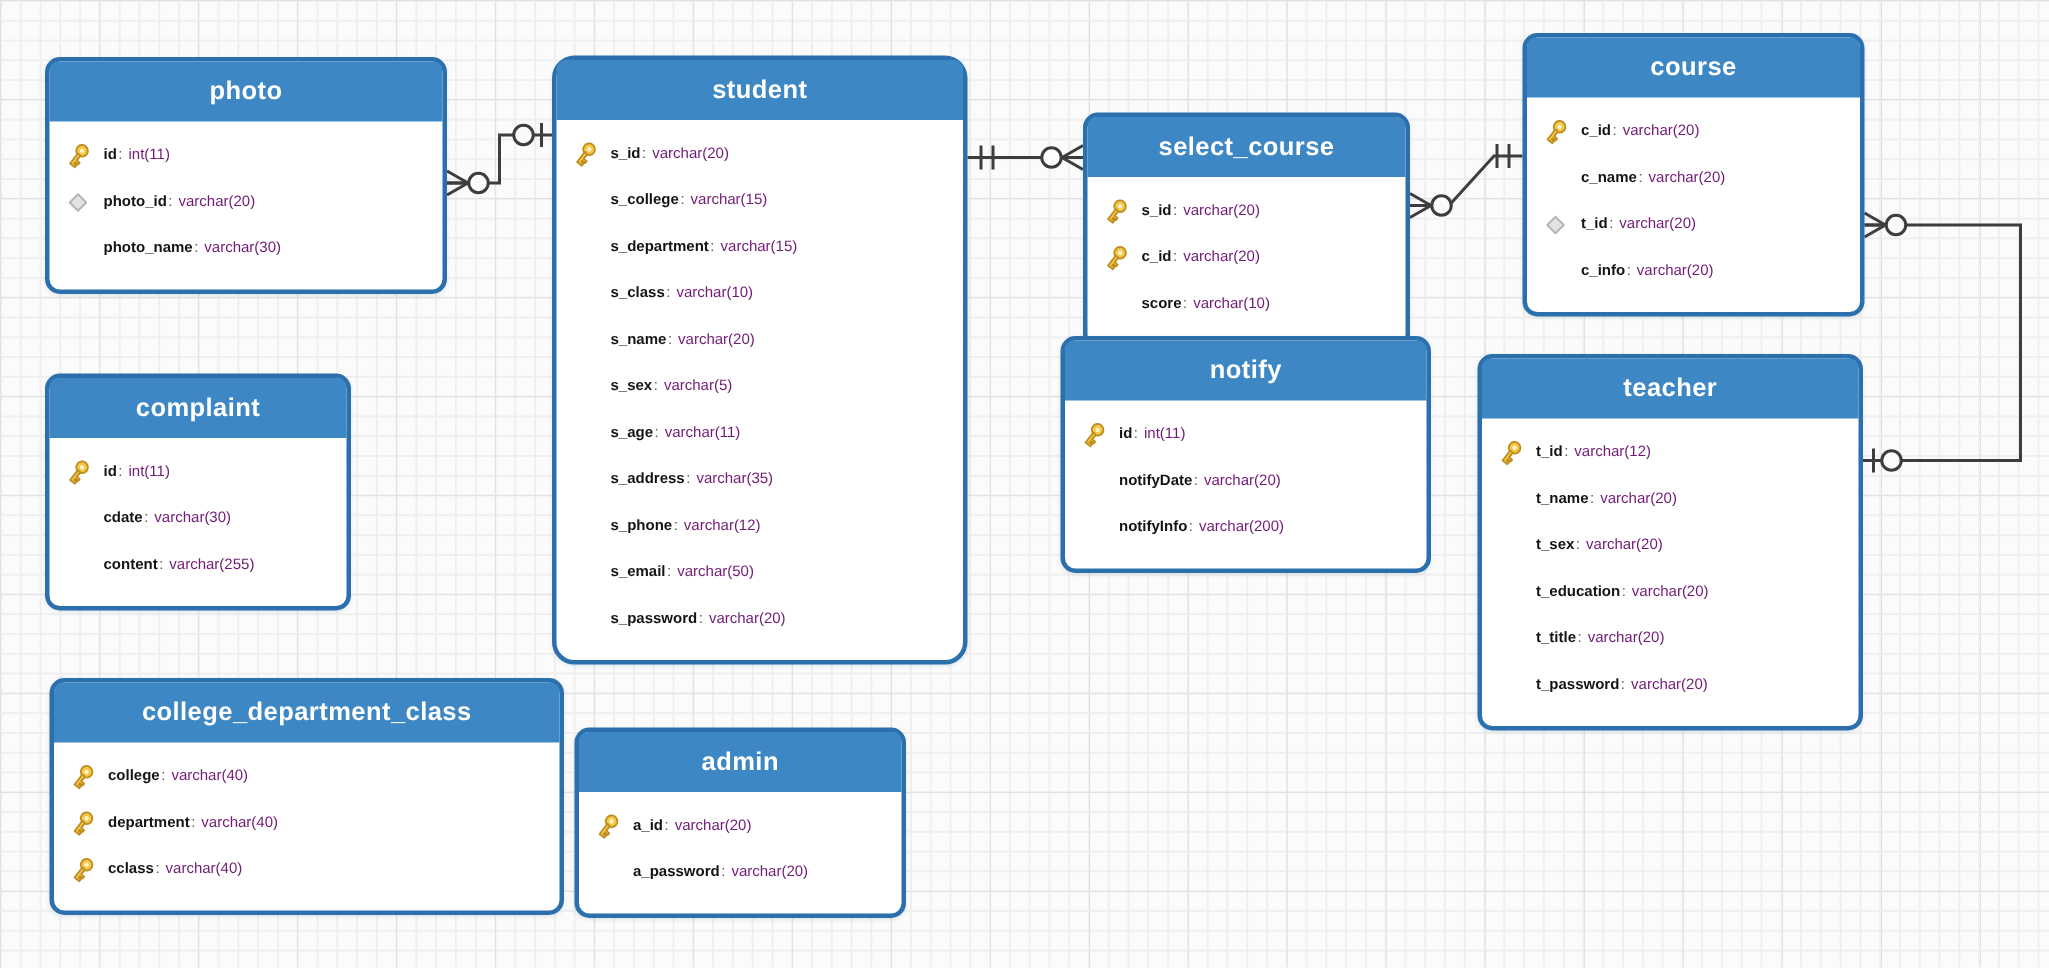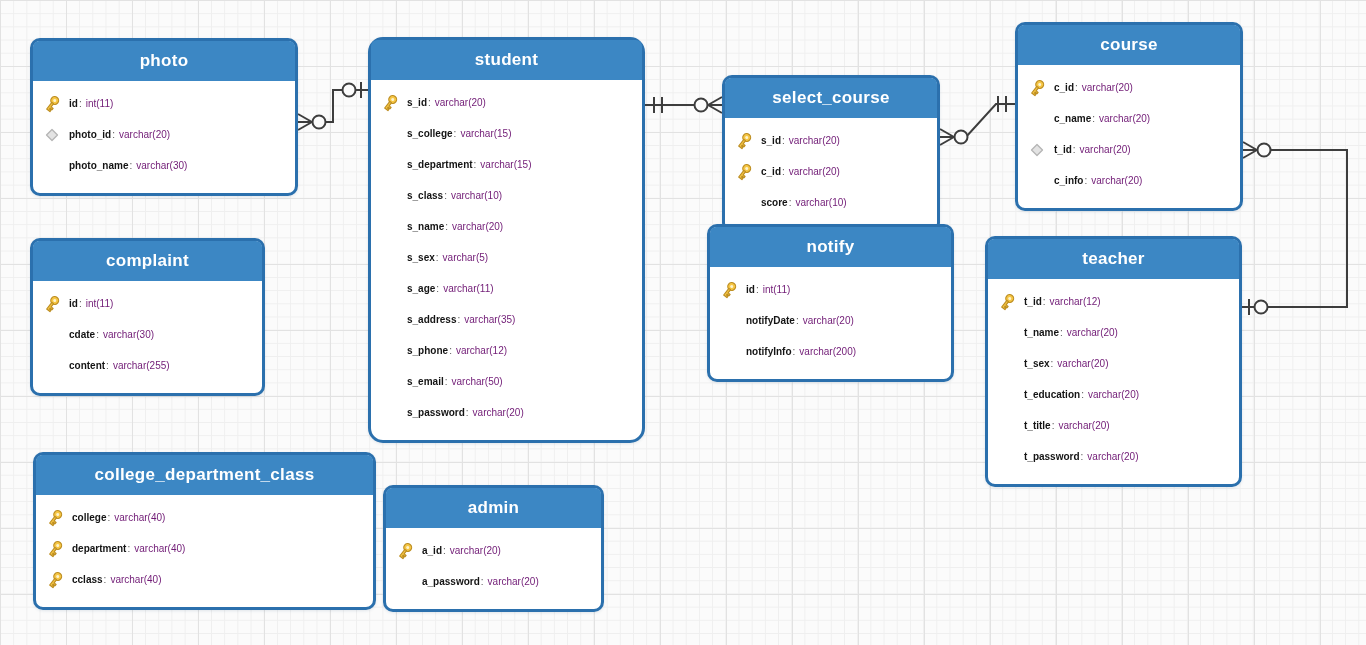--- a/index.html
+++ b/index.html
@@ -272,21 +272,21 @@
             <span class="field-type">varchar(20)</span>
           </div>
           <div class="field-row">
             <span class="field-icon"></span>
             <span class="field-name">c_info</span>
             <span class="colon">:</span>
             <span class="field-type">varchar(20)</span>
           </div>
         </div>
       </div>
-      <div class="table" style="left: 30px; top: 238px; width: 235px;">
+      <div class="table" style="left: 30px; top: 249px; width: 204px;">
         <div class="table-header">
           <span>complaint</span>
         </div>
         <div class="table-body">
           <div class="field-row">
             <span class="field-icon">
               <svg width="20" height="20" viewBox="0 0 20 20">
                 <g transform="rotate(38 10 10)" fill="#f6c644" stroke="#bd8e22" stroke-width="1.2" stroke-linejoin="round">
                   <circle cx="10" cy="5.6" r="3.9"></circle>
                   <path d="M8.9 8.8 h2.2 v4 h2.5 v1.6 h-2.5 v1.1 h1.9 v1.7 h-4.1 z"></path>

